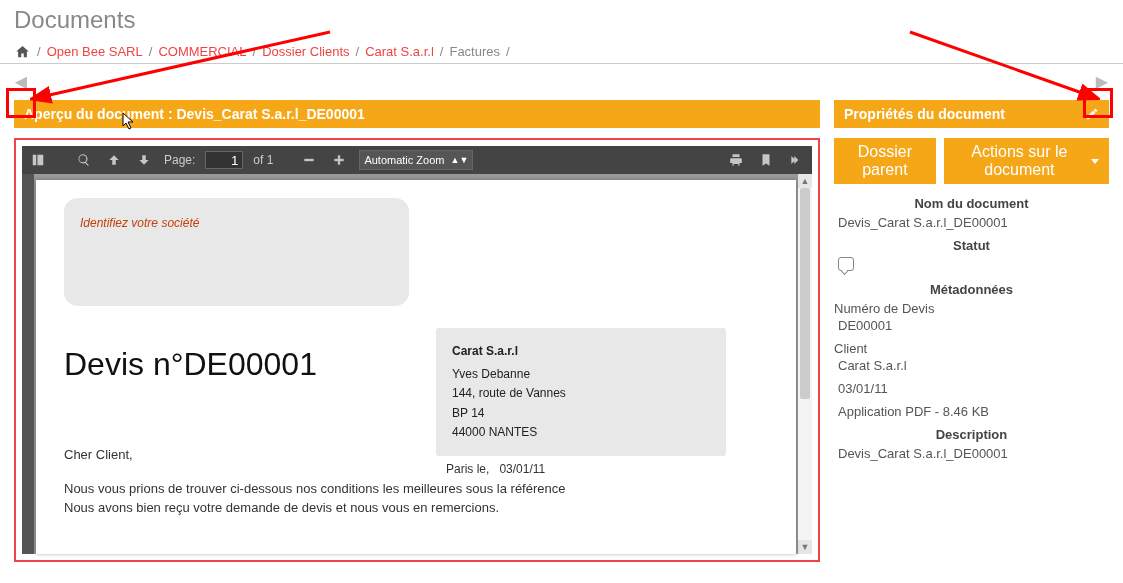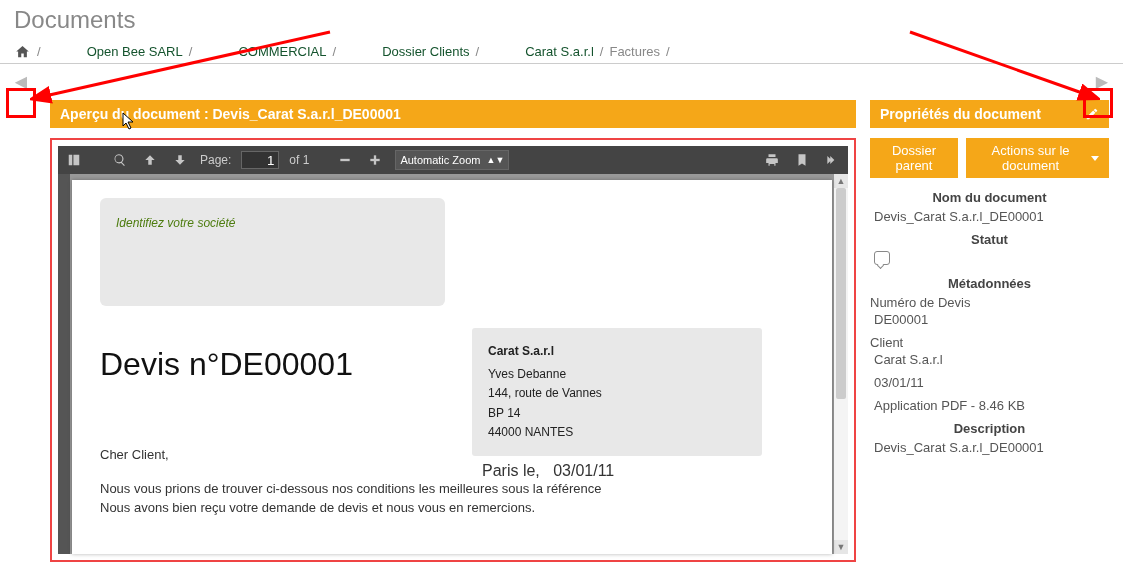--- a/index.html
+++ b/index.html
@@ -23,21 +23,21 @@
   .breadcrumb {
     padding: 8px 14px 4px;
     border-bottom: 1px solid #ccc;
     font-size: 13px;
     display: flex;
     align-items: center;
     gap: 6px;
     color: #888;
   }
   .breadcrumb .home-icon svg { width: 17px; height: 15px; fill: #555; display: block; }
-  .breadcrumb a { color: #14532d; text-decoration: none; margin-left: 40px; }
+  .breadcrumb a { color: #ef4444; text-decoration: none; }
   .breadcrumb .sep { color: #888; }
   .breadcrumb .current { color: #888; }
 
   .nav-row {
     display: flex;
     justify-content: space-between;
     align-items: center;
     padding: 4px 8px 6px;
   }
   .nav-arrow {
@@ -59,21 +59,20 @@
   }
   .red-arrow {
     position: absolute;
     pointer-events: none;
   }
 
   .columns {
     display: flex;
     gap: 14px;
     padding: 0 14px;
-    margin-left: 36px;
   }
   .col-left { flex: 0 0 806px; }
   .col-right { flex: 1; }
 
   .panel-header {
     background: #f5a718;
     color: #fff;
     font-weight: 600;
     font-size: 14px;
     padding: 6px 10px;
@@ -145,51 +144,51 @@
   }
   .pdf-scroll .sb-btn {
     height: 14px; background: #e6e6e6; display:flex;align-items:center;justify-content:center;
     font-size: 9px; color: #777;
   }
   .pdf-scroll .sb-track { flex:1; background: #f4f4f4; position: relative; }
   .pdf-scroll .sb-thumb { position:absolute; top:0; left:2px; right:2px; height:60%; background:#ccc; border-radius:2px; }
 
   .doc-identbox {
     background: #e8e8e8;
-    border-radius: 6px;
+    border-radius: 14px;
     padding: 18px 16px;
     width: 345px;
     height: 108px;
     font-style: italic;
     font-size: 12px;
-    color: #4d7c0f;
+    color: #c2410c;
   }
   .doc-addrbox {
     background: #e8e8e8;
     border-radius: 3px;
     padding: 14px 16px;
     width: 290px;
     font-size: 12px;
     color: #222;
     position: absolute;
     left: 400px;
     top: 148px;
     line-height: 1.6;
   }
   .doc-addrbox .line1 { font-weight: 700; margin-bottom: 4px; }
   .doc-title { font-size: 32px; font-weight: 400; margin-top: 40px; font-family: Arial, sans-serif; color:#111;}
-  .doc-parisdate { position:absolute; left:410px; top:282px; font-size:16px; }
+  .doc-parisdate { position:absolute; left:410px; top:282px; font-size:12px; }
   .doc-body { margin-top: 62px; font-size: 13px; line-height: 1.5; }
   .doc-body .salutation { margin-bottom: 14px; }
 
   
   .props-body { padding: 10px 0 0; font-size: 13px; }
   .btn-orange {
     background: #f5a718; color: #fff; border: none;
-    padding: 5px 10px; font-size: 13px; cursor: pointer;
+    padding: 5px 10px; font-size: 16px; cursor: pointer;
     display: inline-flex; align-items: center; gap: 6px;
   }
   .btn-row { display: flex; gap: 8px; margin-bottom: 12px; }
   .caret-down { width: 0; height:0; border-left:4px solid transparent; border-right:4px solid transparent; border-top:5px solid #fff; display:inline-block; }
   .prop-section-title { font-weight: 700; color: #444; margin-top: 4px; margin-bottom: 4px; text-align: center; }
   .prop-value { color: #555; margin-bottom: 8px; padding-left: 4px; }
   .prop-subkey { color: #555; margin-bottom: 2px; }
   .speech-bubble {
     width: 16px; height: 14px; border: 1px solid #888; border-radius: 3px; position: relative; display:inline-block;
   }

